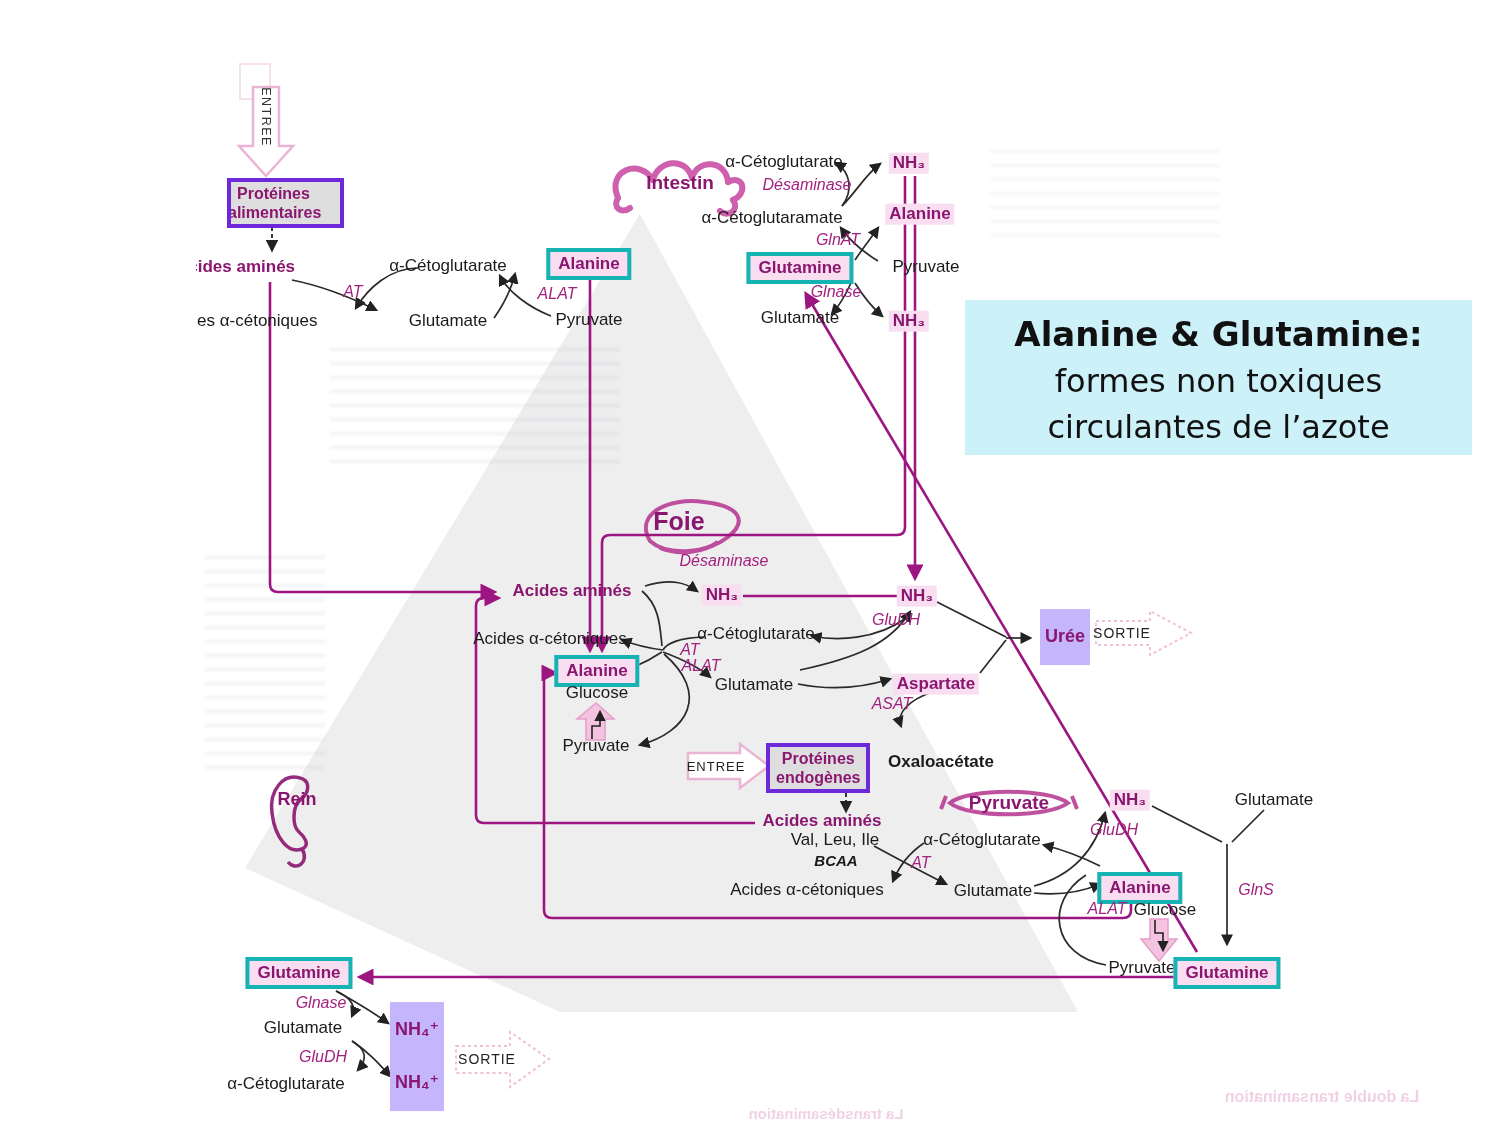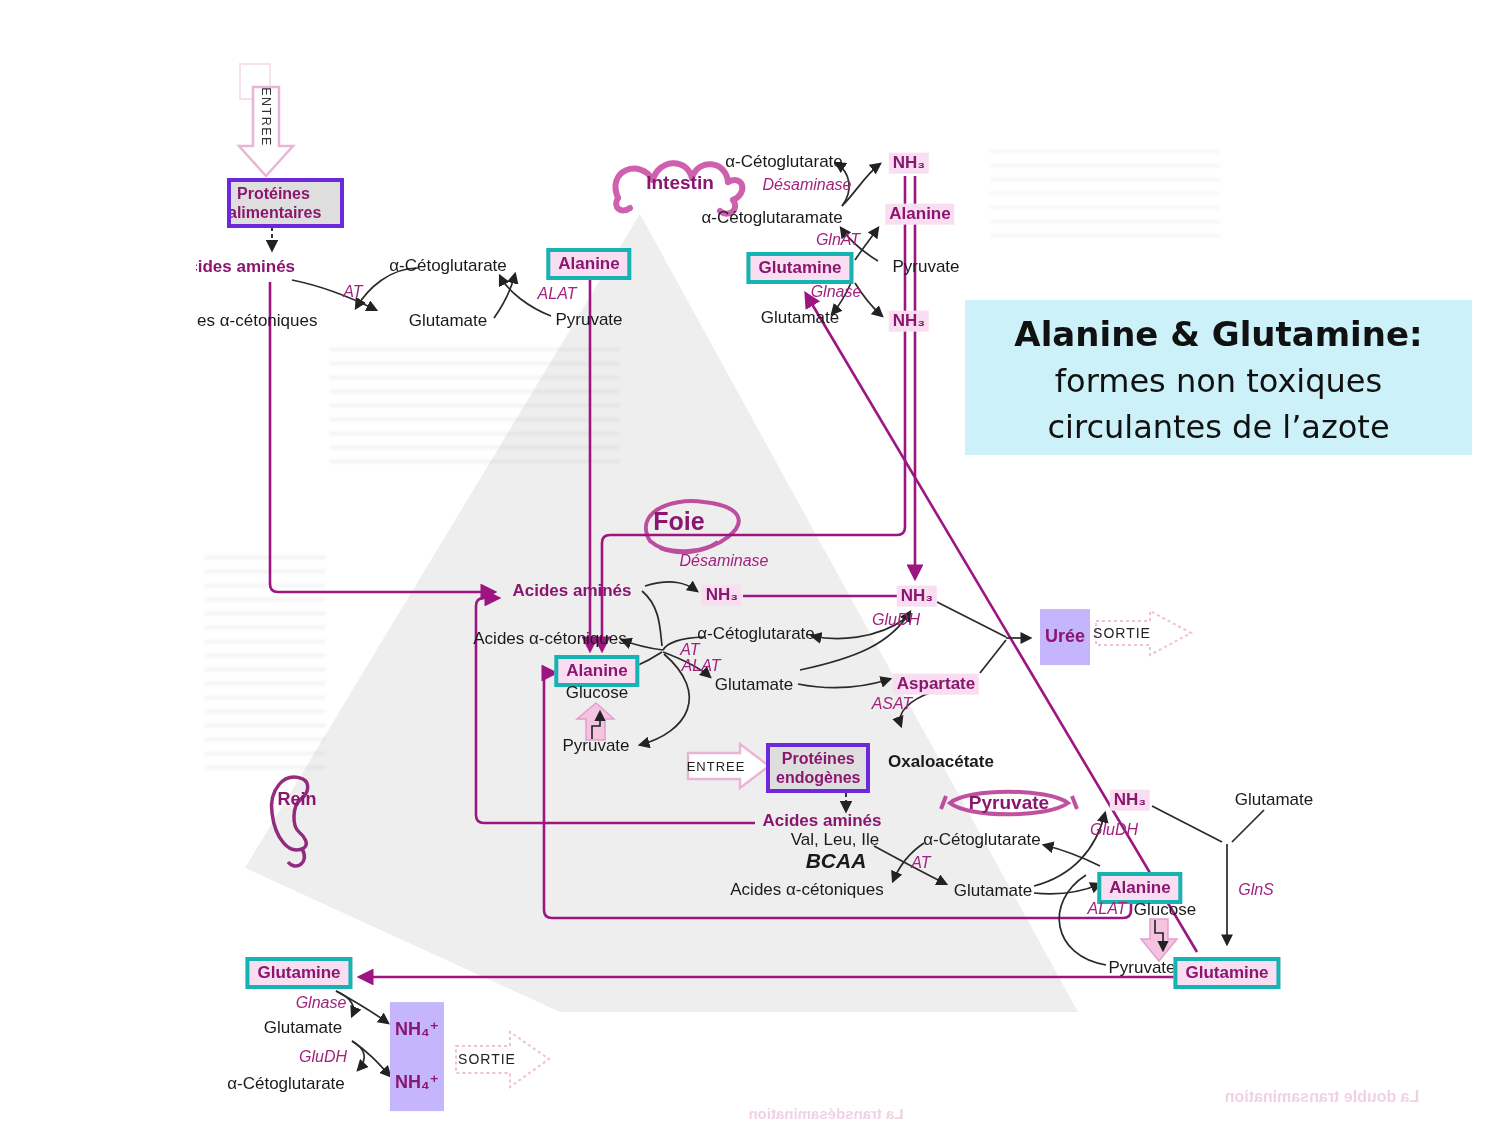--- a/index.html
+++ b/index.html
@@ -221,21 +221,21 @@
   <div class="fatxt" style="left:716px;top:766px;">ENTREE</div>
   <div class="blb" style="left:766px;top:743px;text-align:center;">
     <div>Protéines</div>
     <div>endogènes</div>
   </div>
   <div class="lb organ" style="left:297px;top:800px;font-size:18px;">Rein</div>
 
   <div class="lb organ" style="left:1009px;top:803px;">Pyruvate</div>
   <div class="lb met" style="left:822px;top:821px;">Acides aminés</div>
   <div class="lb" style="left:835px;top:840px;">Val, Leu, Ile</div>
-  <div class="lb" style="left:836px;top:861px;font-weight:bold;font-style:italic;font-size:21px;">BCAA</div>
+  <div class="lb" style="left:836px;top:861px;font-weight:bold;font-style:italic;font-size:15px;">BCAA</div>
   <div class="lb" style="left:807px;top:890px;">Acides α-cétoniques</div>
   <div class="lb enz" style="left:921px;top:863px;">AT</div>
   <div class="lb" style="left:982px;top:840px;">α-Cétoglutarate</div>
   <div class="lb" style="left:993px;top:891px;">Glutamate</div>
   <div class="lb enz" style="left:1114px;top:830px;">GluDH</div>
   <div class="lb met pk" style="left:1130px;top:800px;">NH₃</div>
   <div class="lb" style="left:1274px;top:800px;">Glutamate</div>
   <div class="cyb" style="left:1140px;top:888px;">Alanine</div>
   <div class="lb enz" style="left:1107px;top:909px;">ALAT</div>
   <div class="lb" style="left:1165px;top:910px;">Glucose</div>

